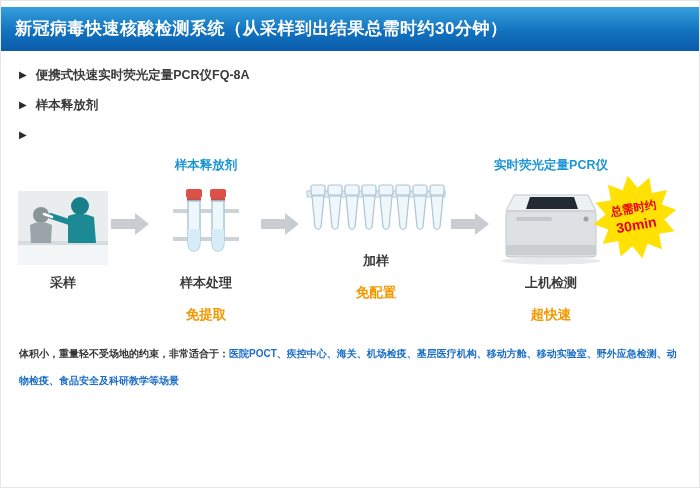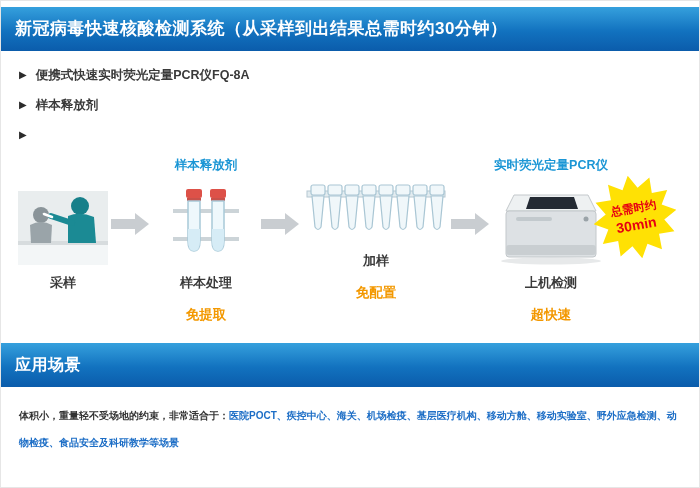--- a/index.html
+++ b/index.html
@@ -197,21 +197,18 @@
       <div class="caption">上机检测</div>
       <div class="note">超快速</div>
     </div>
 
     <div class="burst">
       <span class="b1">总需时约</span>
       <span class="b2">30min</span>
     </div>
   </div>
 
-  <div class="banner section-banner">
-    <span>应用场景</span>
-  </div>
 
   <div class="usage">
     <span class="intro">体积小，重量轻不受场地的约束，非常适合于：</span><span class="hl">医院POCT、疾控中心、海关、机场检疫、基层医疗机构、移动方舱、移动实验室、野外应急检测、动物检疫、食品安全及科研教学等场景</span>
   </div>
 
 </div>
 
 </body></html>

